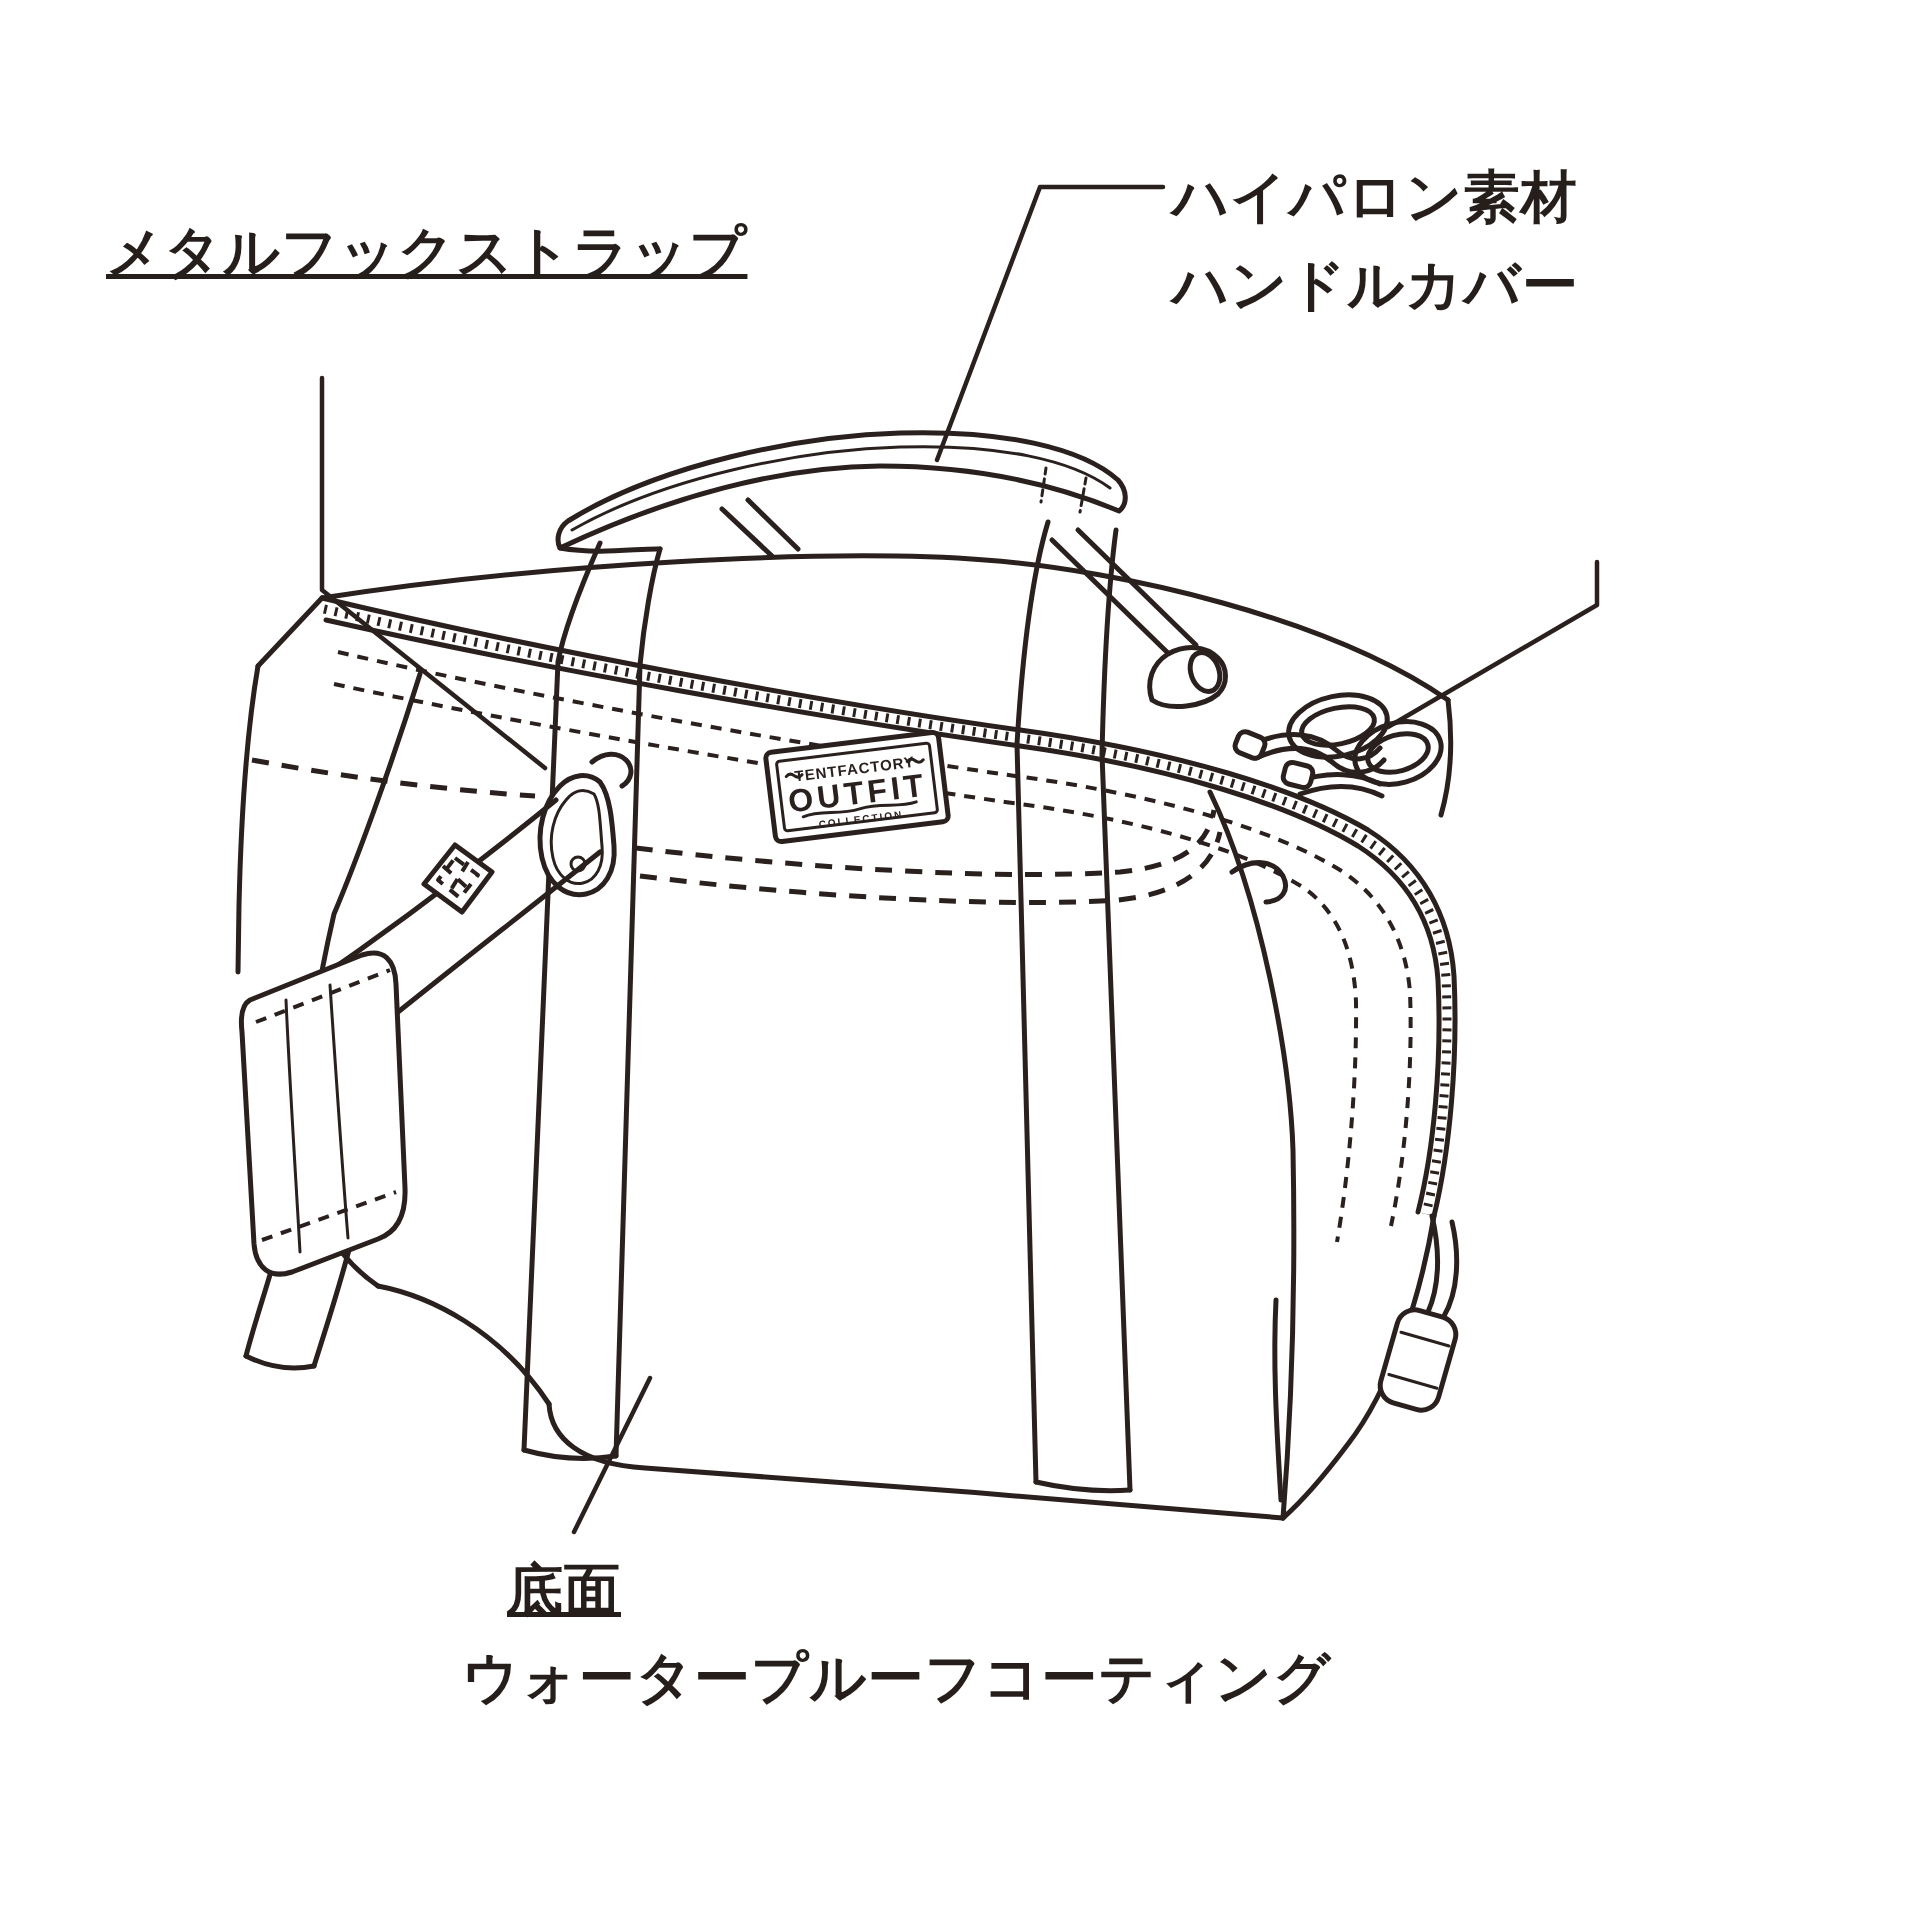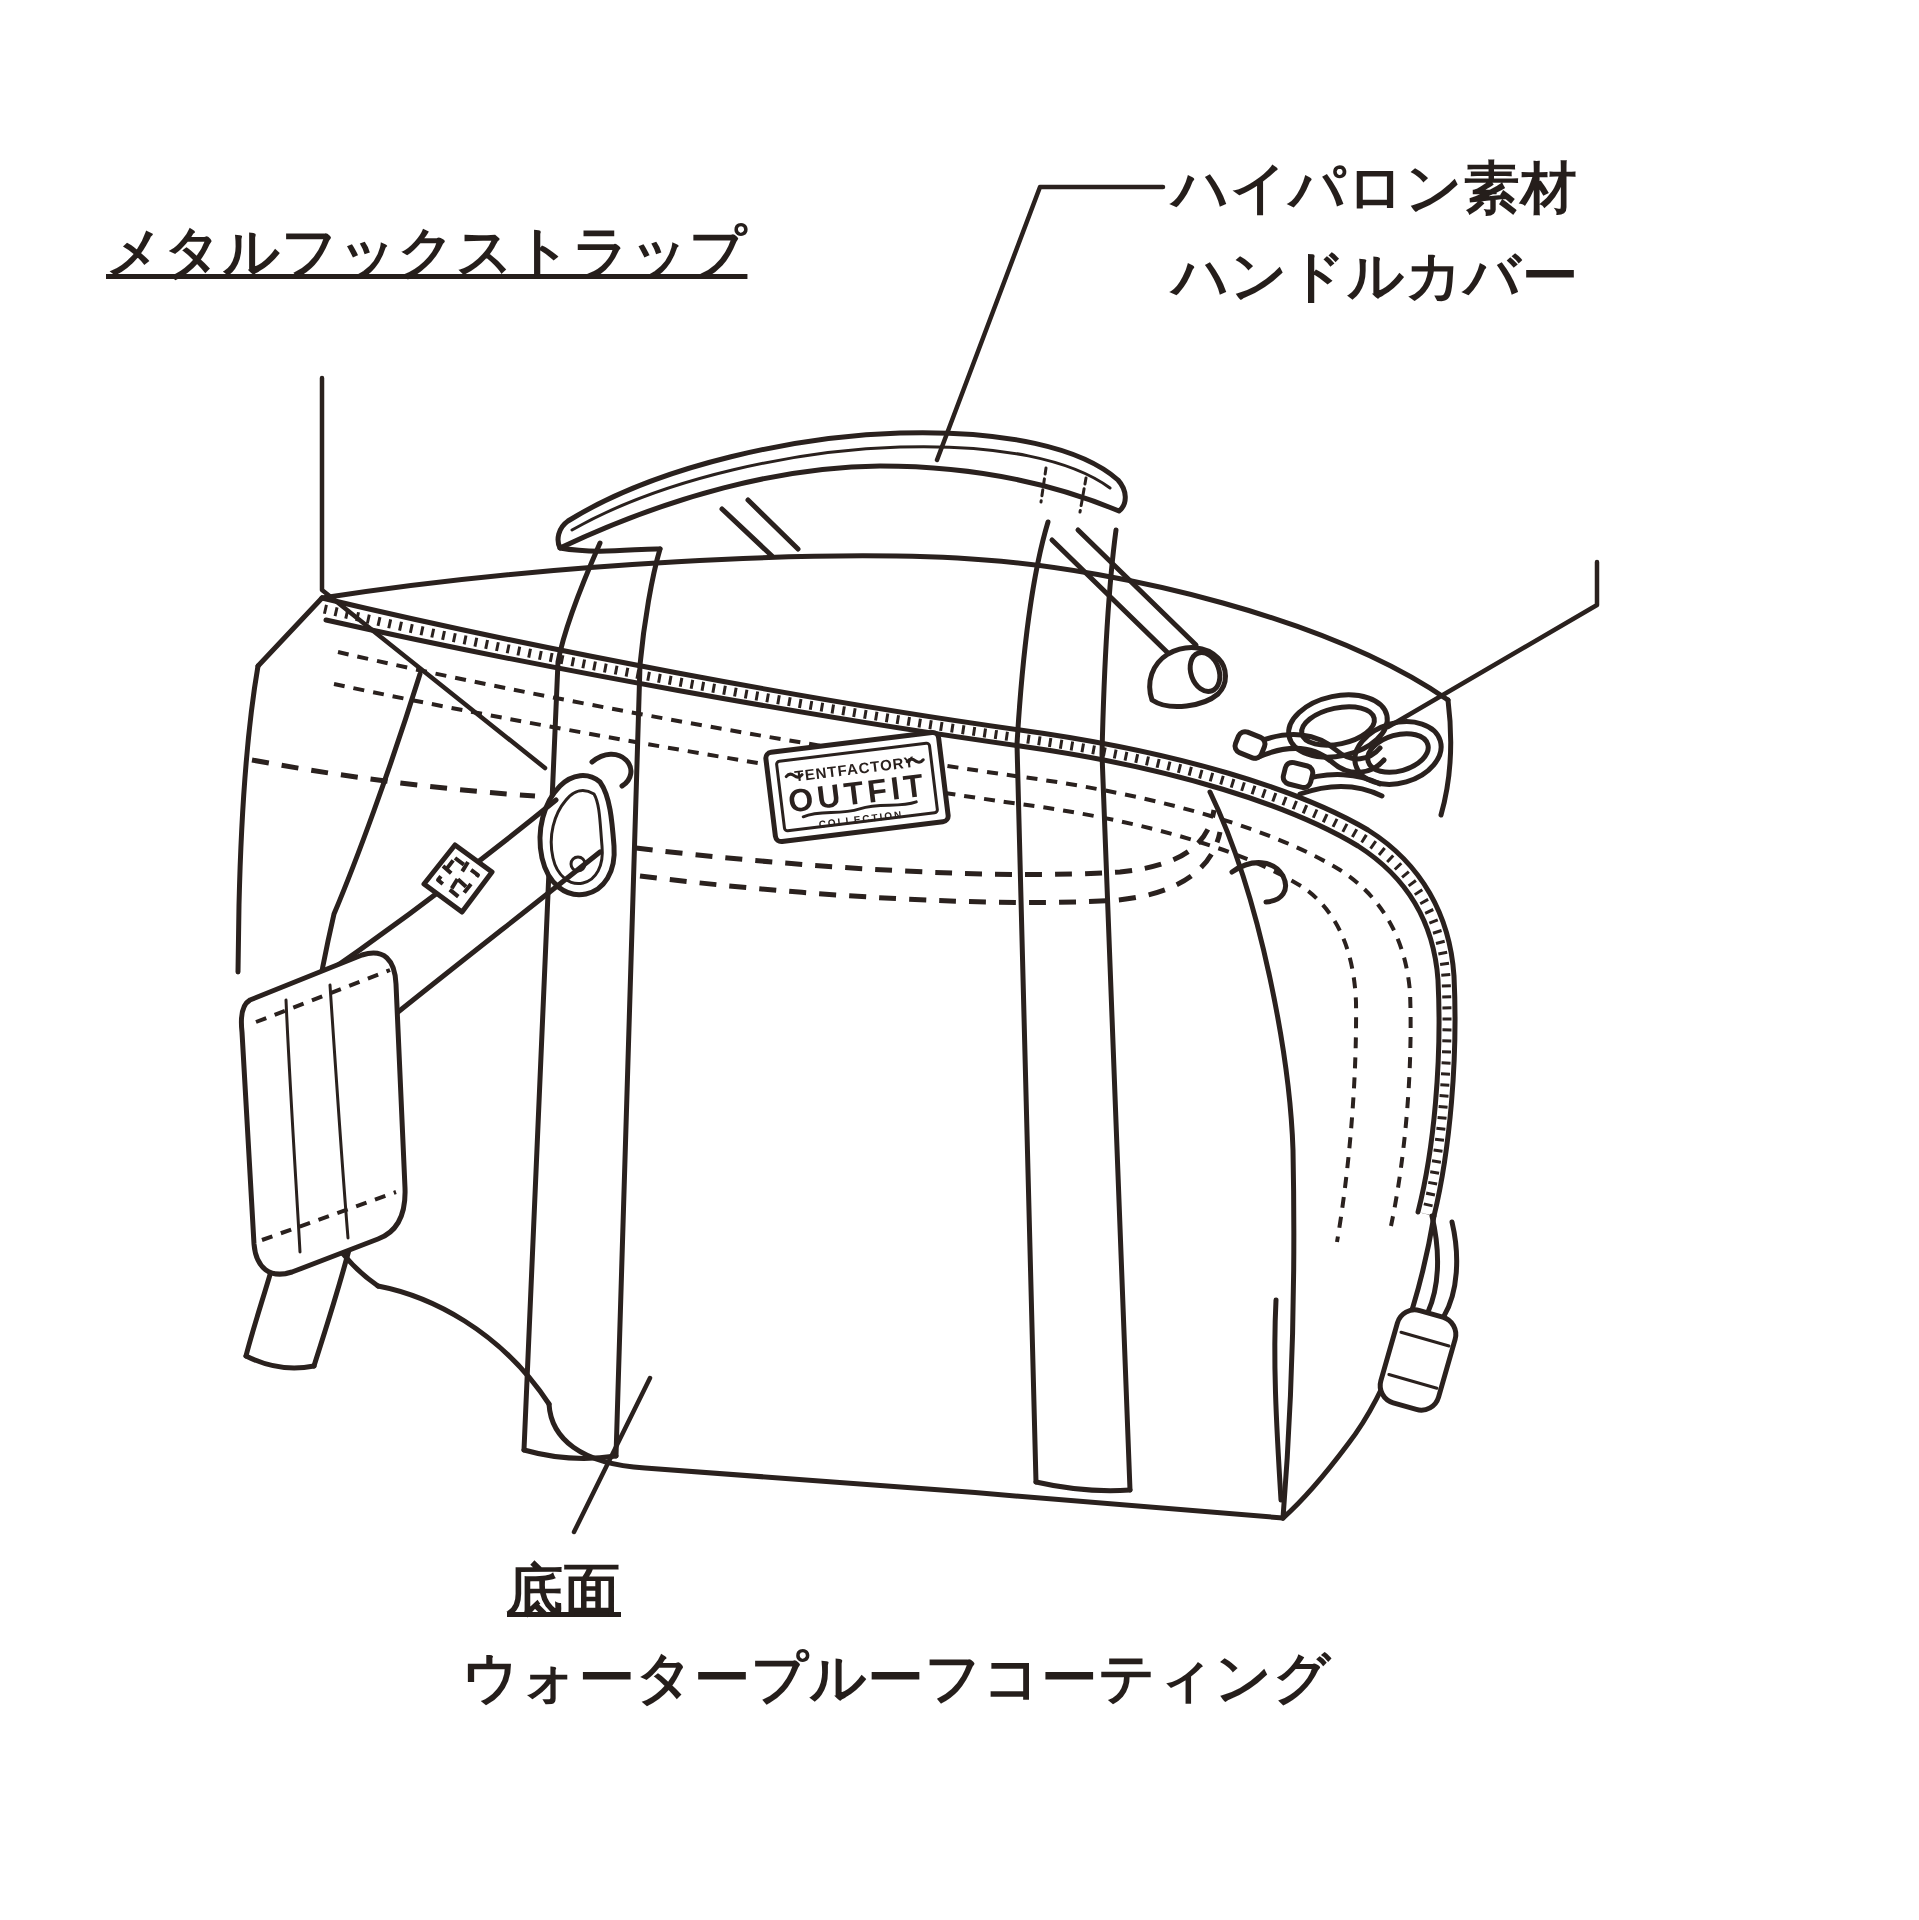--- a/index.html
+++ b/index.html
@@ -165,21 +165,21 @@
       <path class="ln leader" d="M1163,187 L1040,187 L937,460"></path>
       <path class="ln leader" d="M1597,562 L1597,605 L1388,727"></path>
       <path class="ln leader" d="M650,1378 L574,1532"></path>
     </g>
   </svg>
 
   <div class="callout" style="left:106px;top:208px;text-decoration:underline;">
     <div>メタルフックストラップ</div>
   </div>
 
-  <div class="callout" style="left:1172px;top:144px;">
+  <div class="callout" style="left:1172px;top:153px;">
     <div>ハイパロン素材</div>
     <div>ハンドルカバー</div>
   </div>
 
 
   <div class="callout" style="left:462px;top:1546px;">
     <div class="indent">底面</div>
     <div>ウォータープルーフコーティング</div>
   </div>
 

